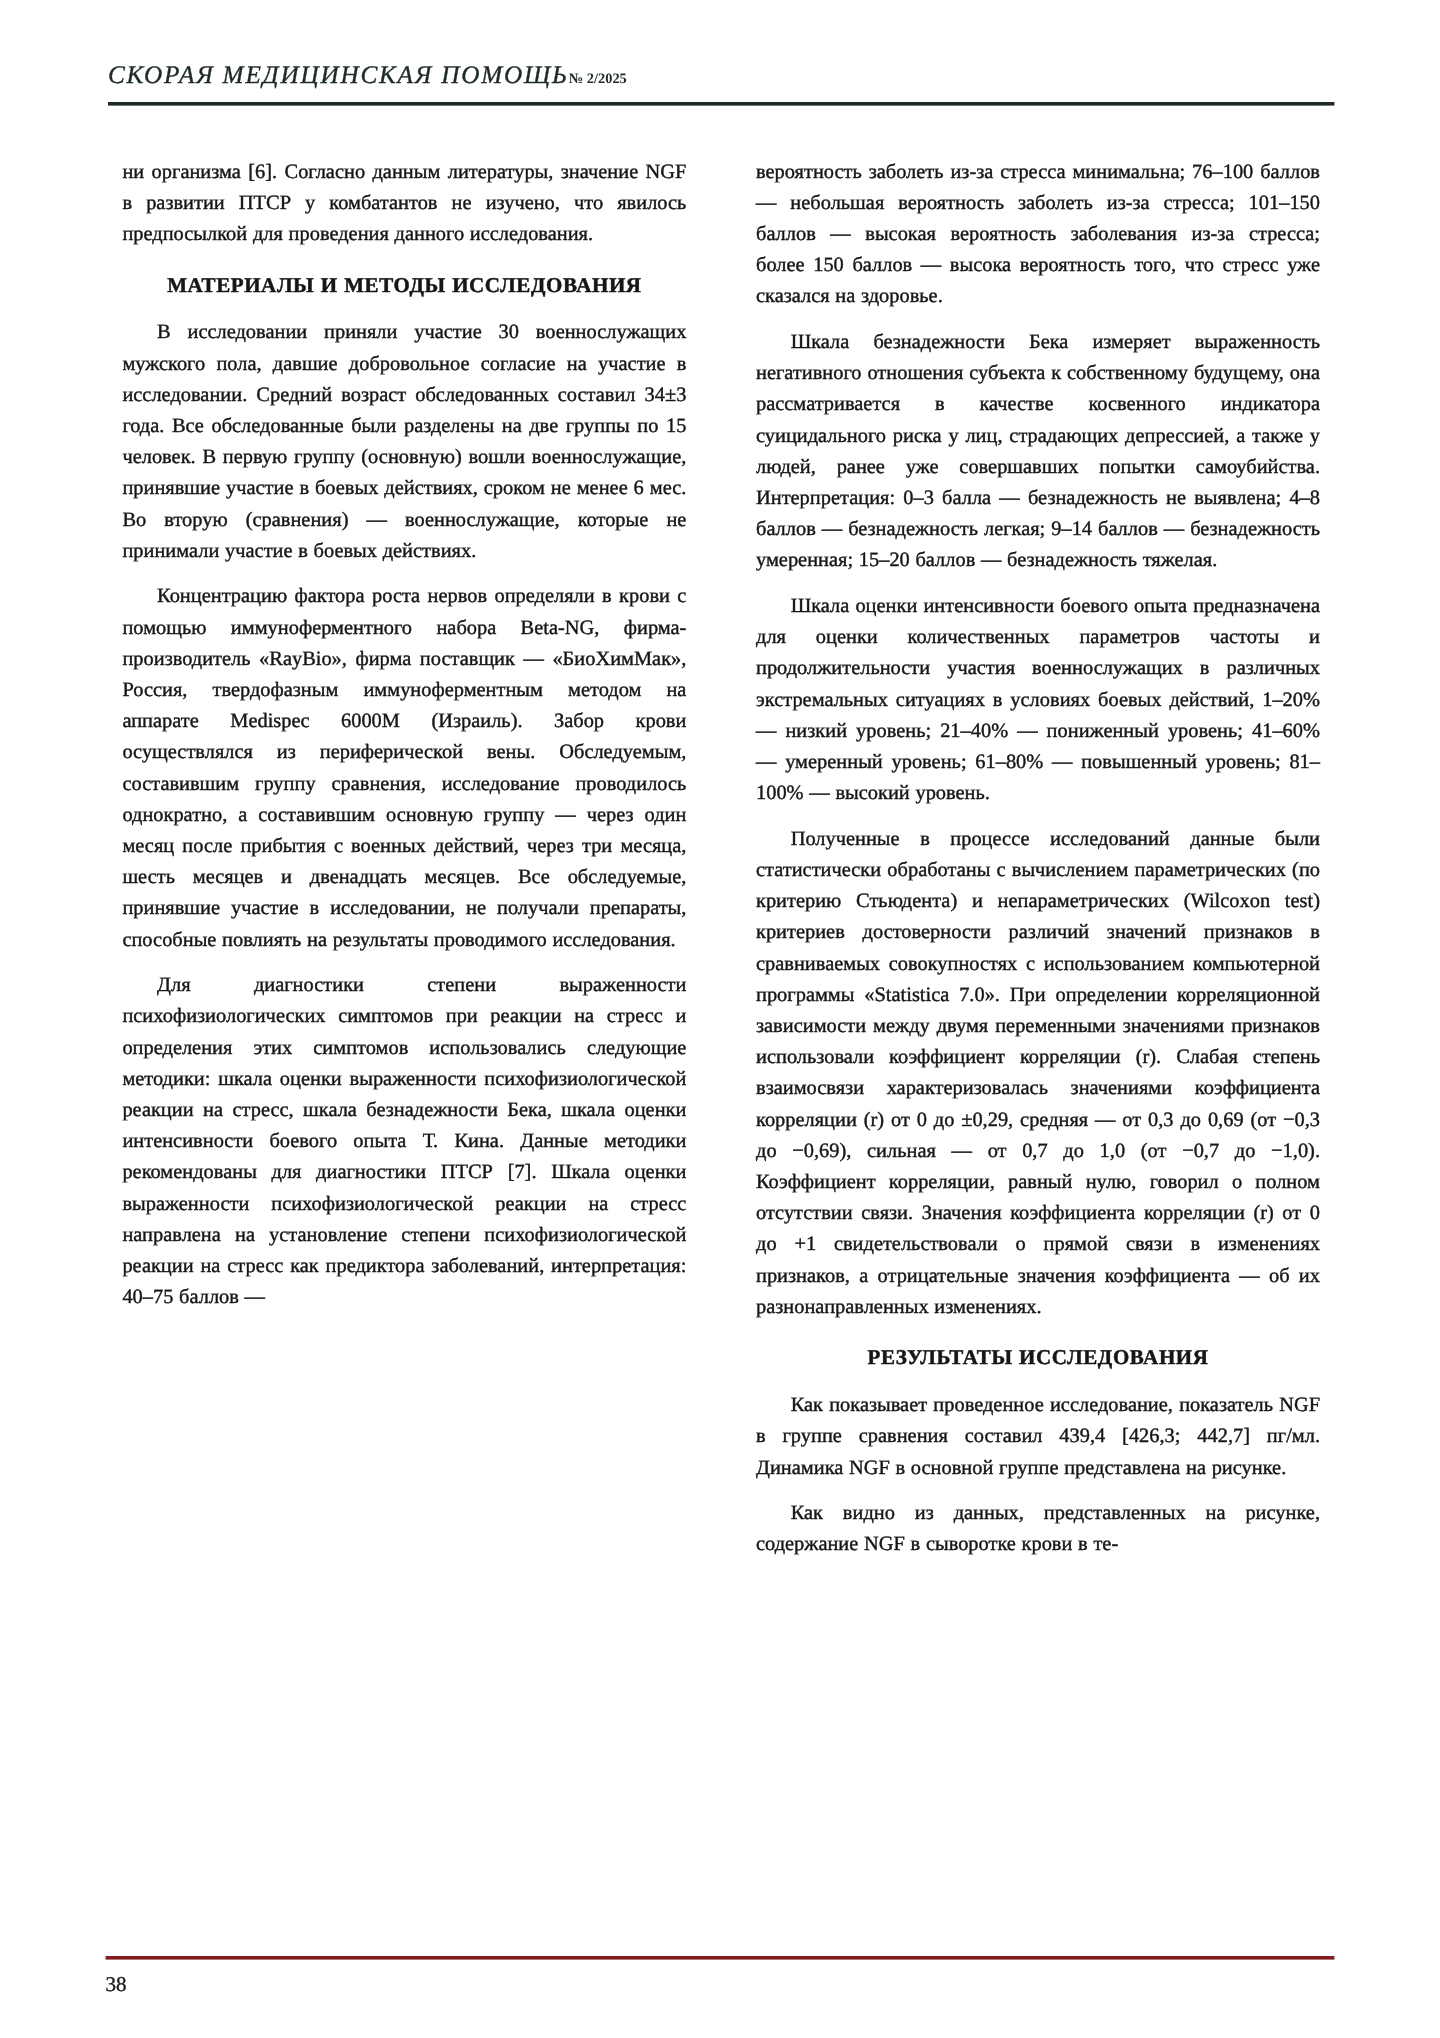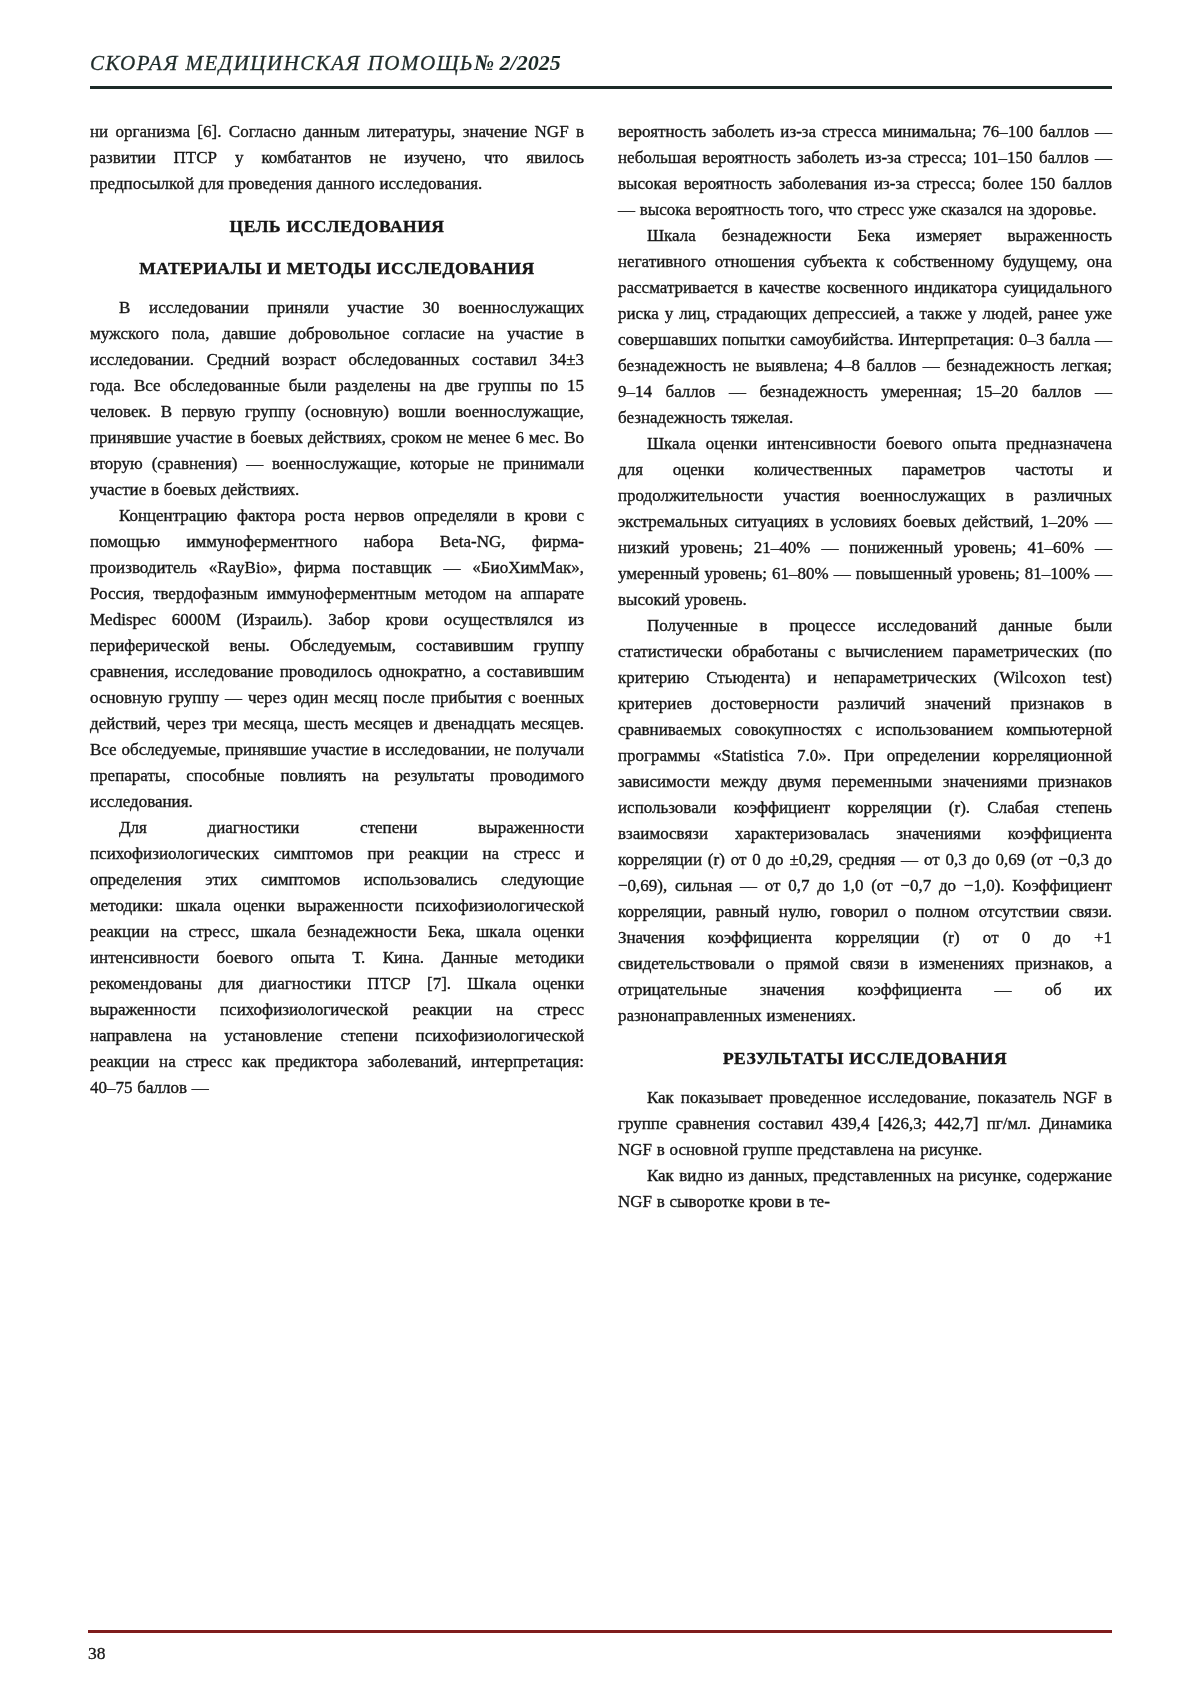--- a/index.html
+++ b/index.html
@@ -29,42 +29,41 @@
   }
   .journal-title {
     font-style: italic;
     font-size: 21px;
     letter-spacing: 1.5px;
     color: #1d2a28;
     -webkit-text-stroke: 0.3px #1d2a28;
   }
   .issue-number {
     font-weight: bold;
-    font-size: 22px;
+    font-size: 12px;
     color: #1d2a28;
-    font-style: italic;
   }
   
   .columns {
     display: flex;
     gap: 34px;
     margin-top: 30px;
   }
   .col {
     flex: 1 1 0;
     font-size: 17px;
     line-height: 26px;
     text-align: justify;
     hyphens: auto;
     -webkit-hyphens: auto;
     word-spacing: 0.5px;
     -webkit-text-stroke: 0.35px #161616;
   }
   .col p {
-    margin: 0;
+    margin: 12px;
     text-indent: 1.7em;
   }
   .col p.cont {
     text-indent: 0;
   }
   .section-heading {
     text-align: center;
     font-weight: bold;
     font-size: 17.5px;
     letter-spacing: 0.5px;
@@ -91,21 +90,20 @@
 
   <header class="page-header">
     <span class="journal-title">СКОРАЯ МЕДИЦИНСКАЯ ПОМОЩЬ</span>
     <span class="issue-number">№ 2/2025</span>
   </header>
 
   <main class="columns">
 
     <section class="col">
       <p class="cont">ни организма [6]. Согласно данным литературы, значение NGF в развитии ПТСР у комбатантов не изучено, что явилось предпосылкой для проведения данного исследования.</p>
-      <h3 class="section-heading">ЦЕЛЬ ИССЛЕДОВАНИЯ</h3>
       <h3 class="section-heading">МАТЕРИАЛЫ И МЕТОДЫ ИССЛЕДОВАНИЯ</h3>
       <p>В исследовании приняли участие 30 военнослужащих мужского пола, давшие добровольное согласие на участие в исследовании. Средний возраст обследованных составил 34±3 года. Все обследованные были разделены на две группы по 15 человек. В первую группу (основную) вошли военнослужащие, принявшие участие в боевых действиях, сроком не менее 6 мес. Во вторую (сравнения) — военнослужащие, которые не принимали участие в боевых действиях.</p>
       <p>Концентрацию фактора роста нервов определяли в крови с помощью иммуноферментного набора Beta-NG, фирма-производитель «RayBio», фирма поставщик — «БиоХимМак», Россия, твердофазным иммуноферментным методом на аппарате Medispec 6000M (Израиль). Забор крови осуществлялся из периферической вены. Обследуемым, составившим группу сравнения, исследование проводилось однократно, а составившим основную группу — через один месяц после прибытия с военных действий, через три месяца, шесть месяцев и двенадцать месяцев. Все обследуемые, принявшие участие в исследовании, не получали препараты, способные повлиять на результаты проводимого исследования.</p>
       <p>Для диагностики степени выраженности психофизиологических симптомов при реакции на стресс и определения этих симптомов использовались следующие методики: шкала оценки выраженности психофизиологической реакции на стресс, шкала безнадежности Бека, шкала оценки интенсивности боевого опыта Т. Кина. Данные методики рекомендованы для диагностики ПТСР [7]. Шкала оценки выраженности психофизиологической реакции на стресс направлена на установление степени психофизиологической реакции на стресс как предиктора заболеваний, интерпретация: 40–75 баллов —</p>
     </section>
 
     <section class="col">
       <p class="cont">вероятность заболеть из-за стресса минимальна; 76–100 баллов — небольшая вероятность заболеть из-за стресса; 101–150 баллов — высокая вероятность заболевания из-за стресса; более 150 баллов — высока вероятность того, что стресс уже сказался на здоровье.</p>
       <p>Шкала безнадежности Бека измеряет выраженность негативного отношения субъекта к собственному будущему, она рассматривается в качестве косвенного индикатора суицидального риска у лиц, страдающих депрессией, а также у людей, ранее уже совершавших попытки самоубийства. Интерпретация: 0–3 балла — безнадежность не выявлена; 4–8 баллов — безнадежность легкая; 9–14 баллов — безнадежность умеренная; 15–20 баллов — безнадежность тяжелая.</p>
       <p>Шкала оценки интенсивности боевого опыта предназначена для оценки количественных параметров частоты и продолжительности участия военнослужащих в различных экстремальных ситуациях в условиях боевых действий, 1–20% — низкий уровень; 21–40% — пониженный уровень; 41–60% — умеренный уровень; 61–80% — повышенный уровень; 81–100% — высокий уровень.</p>

